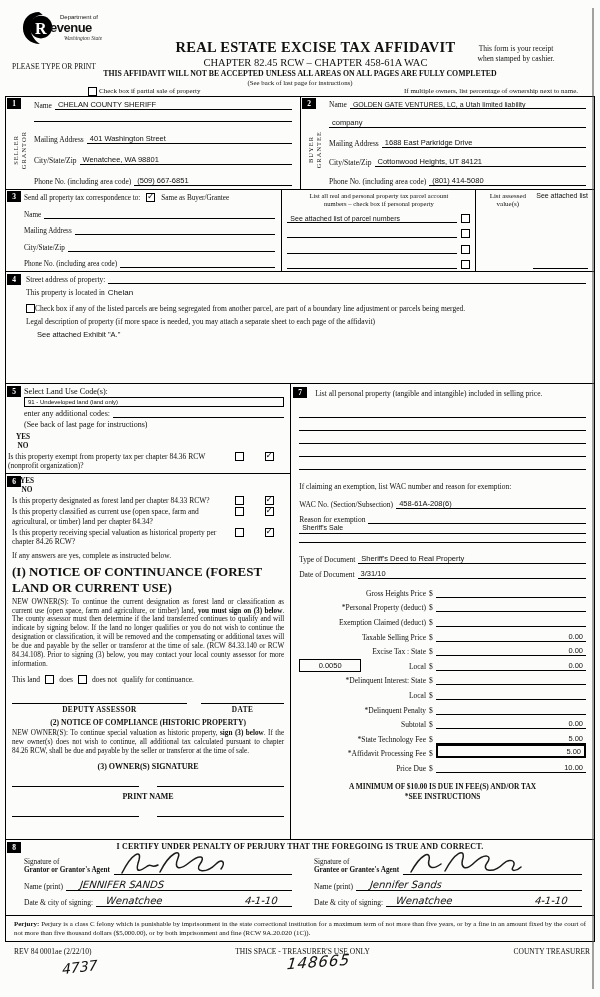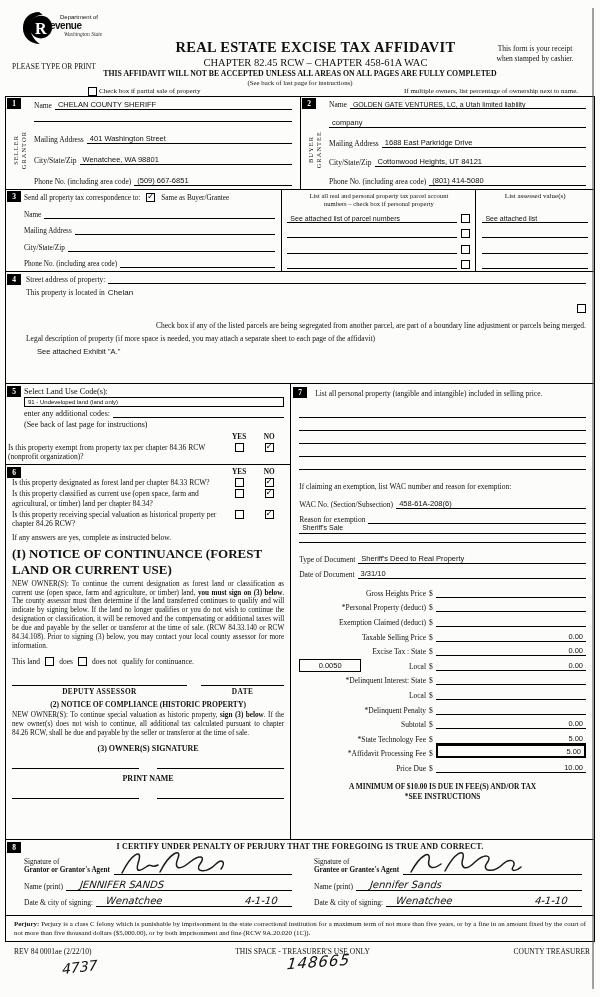--- a/index.html
+++ b/index.html
@@ -20,27 +20,27 @@
         align-items:center; justify-content:center; font-size:9px; line-height:1; flex:0 0 auto; }
   .cb span { margin-top:-2px; }
   .vtext { writing-mode:vertical-rl; transform:rotate(180deg); font-size:6.5px; letter-spacing:1px; }
 
   
   .hdr { position:relative; height:96px; }
   .logo { position:absolute; left:22px; top:11px; display:flex; }
   .logo-mark { width:34px; height:34px; }
   .logo-txt { margin-left:-6px; margin-top:3px; }
   .logo-dept { font-size:6px; font-family:"Liberation Sans",sans-serif; margin-left:10px;}
-  .logo-rev { font-size:10px; font-weight:bold; font-family:"Liberation Sans",sans-serif; letter-spacing:-0.5px; }
+  .logo-rev { font-size:13px; font-weight:bold; font-family:"Liberation Sans",sans-serif; letter-spacing:-0.5px; }
   .logo-state { font-size:5.5px; font-style:italic; margin-left:14px; color:#333; }
   .please { position:absolute; left:12px; top:62px; font-size:7.5px; }
   .titlewrap { position:absolute; left:146px; right:115px; top:39px; text-align:center; }
   .title { font-size:14.5px; font-weight:bold; letter-spacing:0.3px; }
   .subtitle { font-size:10.5px; margin-top:1px; }
-  .receipt { position:absolute; right:9px; top:44px; width:112px; text-align:center; font-size:7.5px; line-height:1.35; }
+  .receipt { position:absolute; right:28px; top:44px; width:112px; text-align:center; font-size:7.5px; line-height:1.35; }
   .warning { position:absolute; left:0; right:0; top:69px; text-align:center; font-size:7.8px; font-weight:bold; }
   .seeback1 { position:absolute; left:0; right:0; top:79px; text-align:center; font-size:6.8px; }
   .partialrow { position:absolute; left:88px; right:10px; top:87px; display:flex; font-size:7px; }
   .partialrow .right { margin-left:auto; margin-right:12px; }
 
   
   .mainbox { margin:0 5px; border:1.5px solid #000; }
 
   .rowA { display:flex; border-bottom:1px solid #000; height:93px; }
   .half { width:50%; display:flex; }
@@ -55,39 +55,39 @@
 
   .rowB { display:flex; border-bottom:1px solid #000; height:82px; font-size:7.2px; }
   .col3a { width:47%; border-right:1px solid #000; position:relative; padding:3px 6px 3px 2px; }
   .col3a .nb { position:absolute; left:1px; top:1px; }
   .col3a .inner { margin-left:16px; display:flex; flex-direction:column; height:100%; justify-content:space-between; }
   .sendrow { display:flex; align-items:center; gap:6px; }
   .col3b { width:33%; border-right:1px solid #000; padding:2px 5px; display:flex; flex-direction:column; }
   .colhead { text-align:center; font-size:6.6px; line-height:1.15; }
   .parcelrow { display:flex; align-items:flex-end; gap:4px; flex:1; }
   .parcelrow .ul { flex:1; text-align:left; }
-  .col3c { width:20%; padding:2px 6px; display:flex; flex-direction:column; }
+  .col3c { width:20%; padding:2px 6px; display:flex; }
   .col3c .ul { flex:0 0 auto; }
   .col3c .vspace { flex:1; }
 
   .rowC { position:relative; border-bottom:1px solid #000; height:112px; padding:3px 8px 0 2px; }
   .rowC .nb { position:absolute; left:1px; top:2px; }
   .rowC .inner { margin-left:18px; }
   .rowC .l { margin-top:4px; display:flex; align-items:flex-end; }
-  .segrow { display:flex; gap:8px; align-items:flex-end; margin-top:7px;flex-direction:column; }
+  .segrow { display:flex; gap:0; align-items:flex-end; margin-top:7px; }
 
   .rowD { display:flex; border-bottom:1px solid #000; height:456px; }
   .dleft { width:48.5%; border-right:1px solid #000; display:flex; flex-direction:column; overflow:hidden; }
   .dright { width:51.5%; position:relative; padding:4px 8px 0 8px; overflow:hidden; }
 
   .sec5 { position:relative; padding:3px 6px 2px 2px; }
   .sec5 .nb, .sec6 .nb { position:absolute; left:1px; top:2px; }
   .sec5 .inner { margin-left:16px; }
   .codebox { border:1.5px solid #000; margin:1px 0 2px 0; padding:1px 3px; font-size:6px; }
-  .yesno { display:flex; margin-top:3px; }
+  .yesno { display:flex; margin-top:3px;flex-direction:column; }
   .yesno .sp { flex:1; }
   .yn-h { width:30px; text-align:center; font-weight:bold; font-size:7.3px; }
   .qrow { display:flex; margin-top:2px; }
   .qrow .q { flex:1; padding-right:4px; line-height:1.25; }
   .sec6 { border-top:1px solid #000; position:relative; padding:2px 6px 0 6px; flex:1; }
   .para { text-align:justify; line-height:1.24; font-size:7.2px; margin-top:2px; }
   .landrow { display:flex; align-items:center; gap:5px; margin:6px 0 4px 0; }
   .asr-row { display:flex; gap:14px; margin-top:10px; }
   .asr-col1 { flex:2.1; } .asr-col2 { flex:1; }
   .asr-lbl { text-align:center; font-weight:bold; font-size:7.3px; margin-top:1px; letter-spacing:0.4px;}

